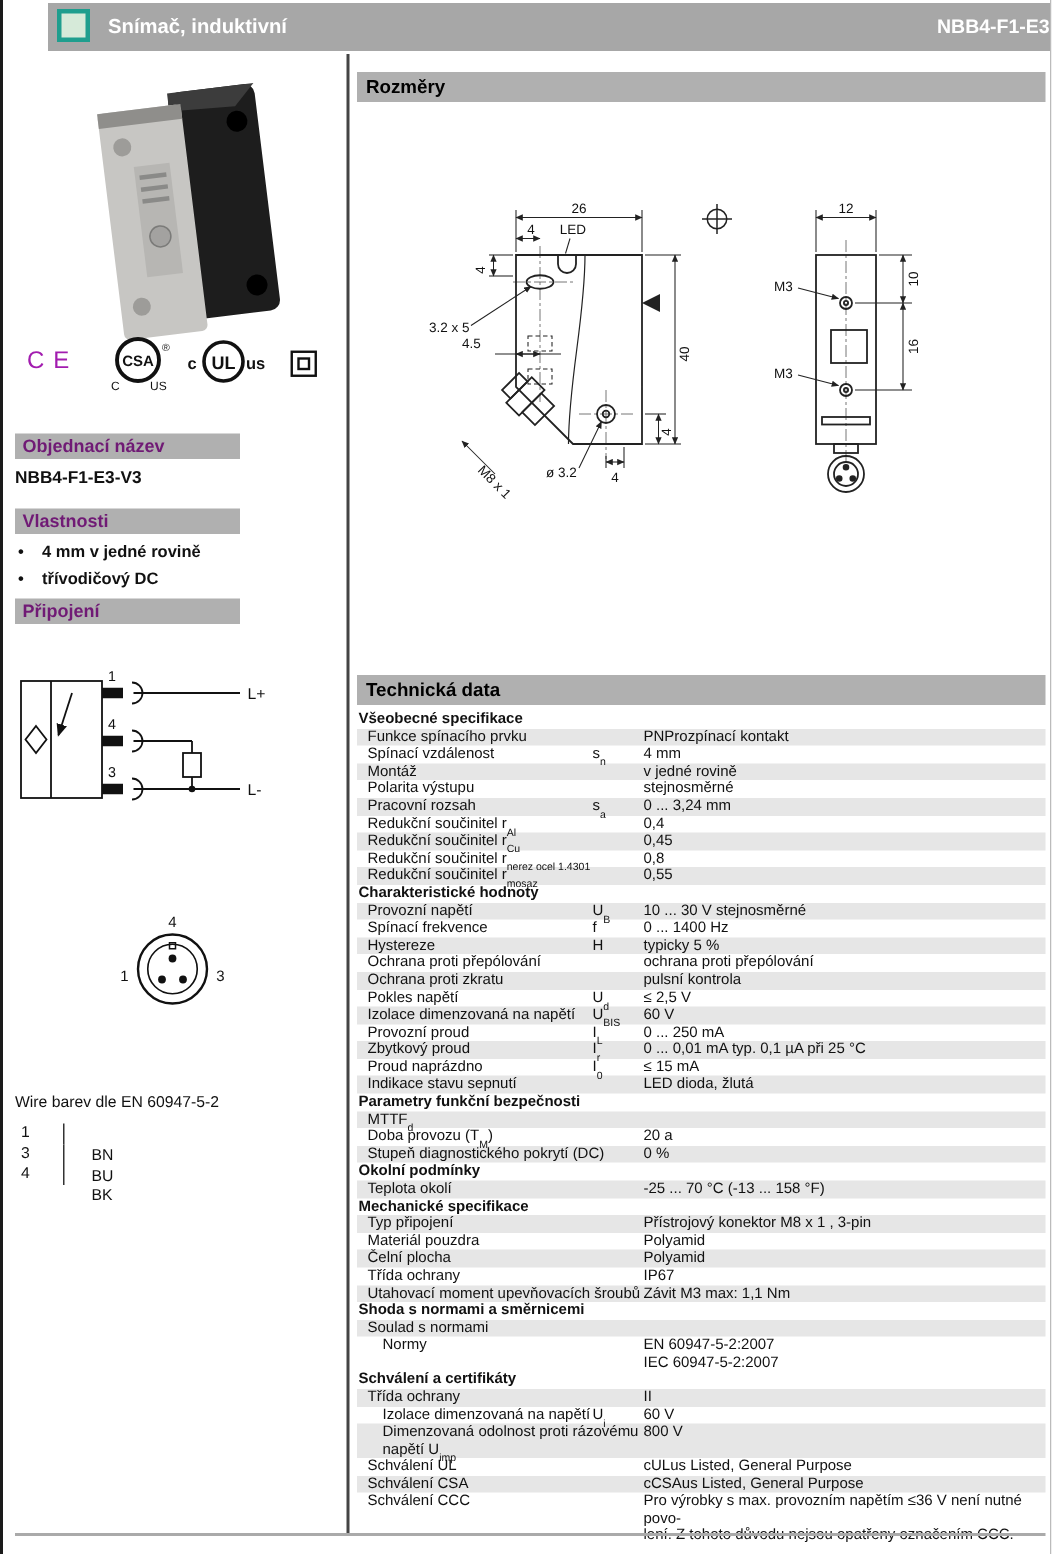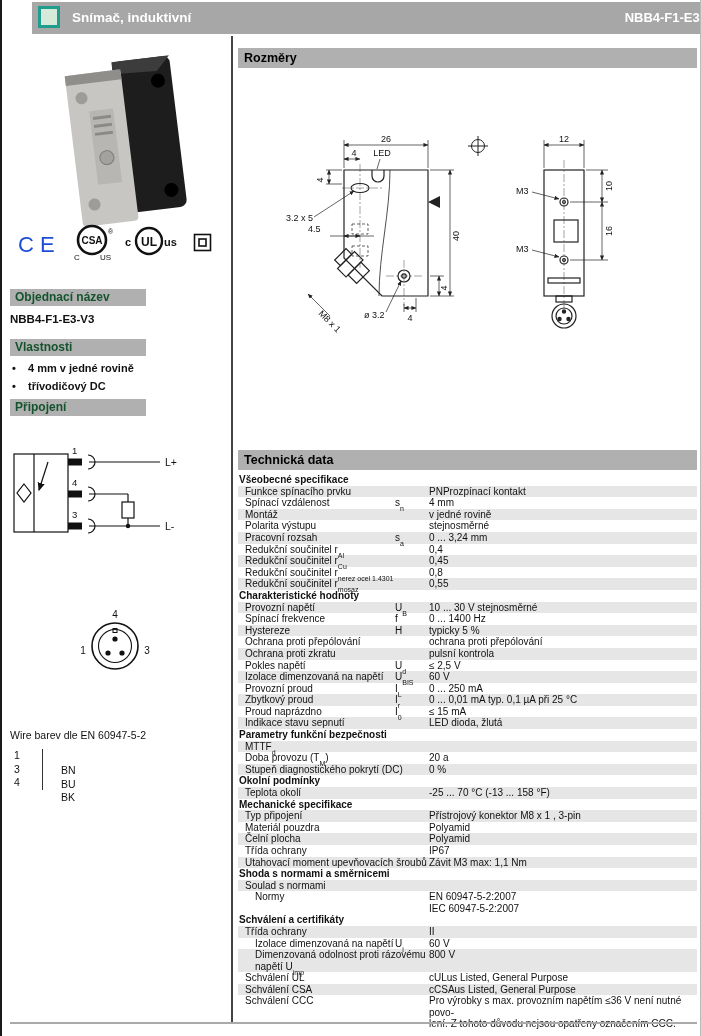--- a/index.html
+++ b/index.html
@@ -5,22 +5,22 @@
   html,body{margin:0;padding:0;background:#fff;}
   .page{position:relative;width:701px;height:1036px;background:#fff;overflow:hidden;
         font-family:"Liberation Sans",sans-serif;color:#111;
         border-left:2px solid #1a1a1a;border-right:1px solid #bbb;box-sizing:border-box;}
   
   .top-bar{position:absolute;left:0;top:2px;width:100%;height:32px;background:#a7a7a7;margin-left:30px;}
   .brand-sq{position:absolute;left:6px;top:4px;width:22px;height:22px;background:#d6ead9;border:3px solid #1f9e8e;box-sizing:border-box;}
   .top-title{position:absolute;left:40px;top:8px;font-size:13.5px;font-weight:bold;color:#fff;}
   .top-part{position:absolute;right:10px;top:8px;font-size:13px;font-weight:bold;color:#fff;}
   
-  .side-bar{position:absolute;left:8px;width:136px;height:17px;background:#b0b0b0;
-            font-size:12px;font-weight:bold;line-height:17px;padding-left:5px;box-sizing:border-box;color:#14532d;}
+  .side-bar{position:absolute;left:8px;width:150px;height:17px;background:#b0b0b0;
+            font-size:12px;font-weight:bold;line-height:17px;padding-left:5px;box-sizing:border-box;color:#701a75;}
   .main-bar{position:absolute;left:236px;width:459px;height:20px;background:#b0b0b0;
             font-size:12.5px;font-weight:bold;line-height:20px;padding-left:6px;box-sizing:border-box;color:#000;}
   .order-value{position:absolute;left:8px;top:313px;font-size:11.5px;font-weight:bold;}
   .feature-item{position:absolute;left:10px;font-size:11px;font-weight:bold;display:flex;}
   .feature-item .dot{width:16px;}
   .divider-v{position:absolute;left:229px;top:36px;height:986px;width:1.5px;background:#444;}
   .rule-bottom{position:absolute;left:8px;top:1022px;width:687px;height:1.5px;background:#aaa;}
   .wire-note{position:absolute;left:8px;top:729px;font-size:10.5px;text-align:right;}
   .wire-table{position:absolute;left:12px;top:749px;font-size:10.5px;}
   .w-row{display:flex;height:13.5px;line-height:13.5px;}
@@ -33,21 +33,21 @@
   .t-row{display:grid;grid-template-columns:150px 34px 1fr;align-items:start;
          min-height:11.6px;padding-left:7px;box-sizing:border-box;}
   .t-row.shade{background:#e6e6e6;}
   .t-row.ind2 .t-label{padding-left:10px;}
   .t-label{white-space:nowrap;overflow:visible;}
   .t-val{white-space:normal;}
   sub{font-size:7px;line-height:0;position:relative;top:2px;}
   
   svg{position:absolute;}
   svg text{font-family:"Liberation Sans",sans-serif;fill:#111;}
-  .logo-ce{position:absolute;left:16px;top:232px;font-size:22px;letter-spacing:6px;color:#1d4ed8;}
+  .logo-ce{position:absolute;left:16px;top:232px;font-size:16px;letter-spacing:6px;color:#a21caf;}
 </style>
 </head>
 <body>
 
 <div class="page">
 
   <div class="top-bar">
     <span class="brand-sq"></span>
     <span class="top-title">Snímač, induktivní</span>
     <span class="top-part">NBB4-F1-E3-V3</span>

